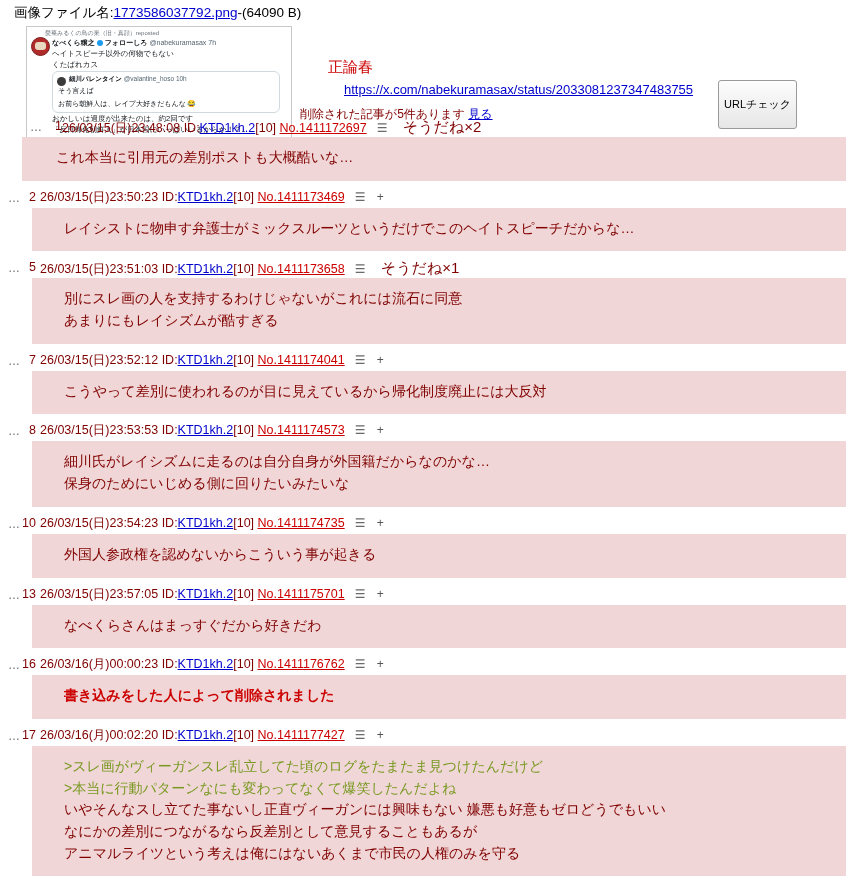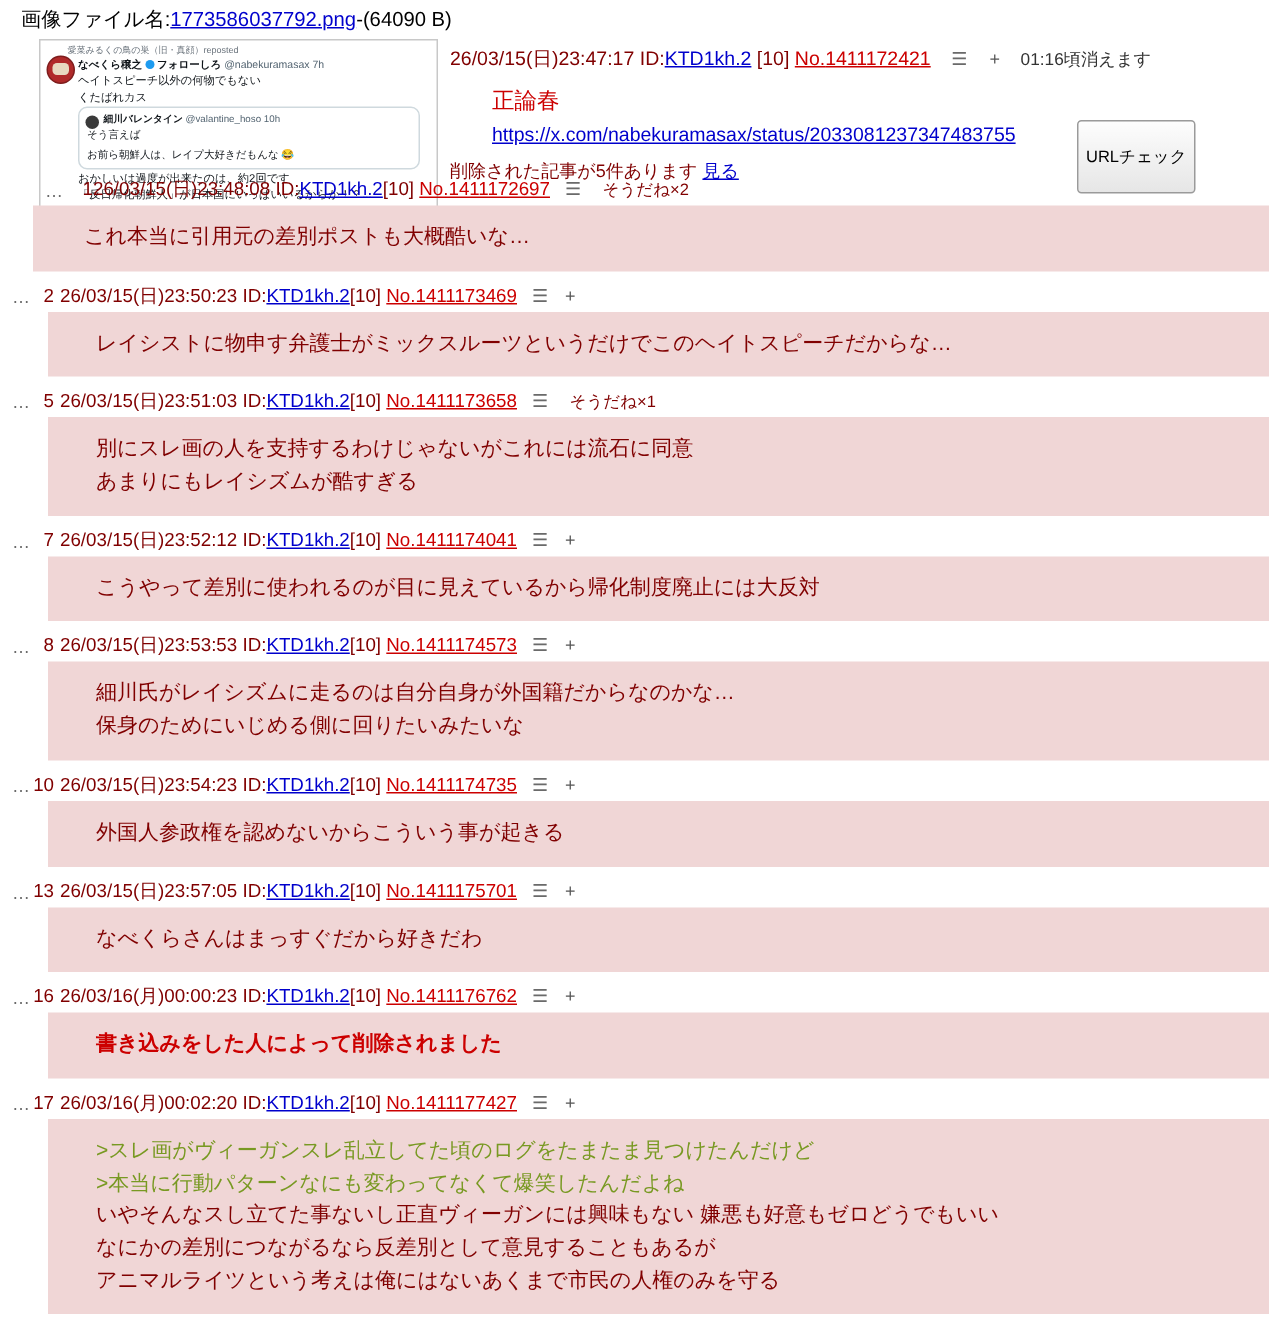--- a/index.html
+++ b/index.html
@@ -180,20 +180,21 @@
   }
   .op-url {
     position: absolute;
     left: 328px;
     top: 82px;
     font-size: 13px;
   }
   .op-url a {
     color: #0000cc;
     text-decoration: underline;
+    margin-left: 16px;
   }
   .urlcheck {
     position: absolute;
     left: 718px;
     top: 80px;
     font-size: 11px;
     color: #000000;
     background: linear-gradient(#fdfdfd, #e6e6e6);
     border: 1px solid #9a9a9a;
     border-radius: 3px;
@@ -222,21 +223,21 @@
     color: #555;
     font-size: 12px;
     cursor: pointer;
   }
   .vanish {
     color: #333333;
     font-size: 11.5px;
   }
   .sodane {
     color: #800000;
-    font-size: 11px;
+    font-size: 15px;
   }
 
   
   .replies {
     position: absolute;
     left: 0;
     top: 118px;
     width: 846px;
   }
   .reply {
@@ -329,29 +330,20 @@
     <div class="tw-actions">
       <span>💬 <span>11</span></span>
       <span>🔁 <span>72</span></span>
       <span class="like">♥ <span>350</span></span>
       <span>📊 <span>9.7K</span></span>
       <span>🔖</span>
       <span>↗</span>
     </div>
   </div>
 
-  <div class="op-meta">
-    <span class="date">26/03/15(日)23:47:17</span>
-    <span>ID:</span><a href="#">KTD1kh.2</a>
-    <span>[10]</span>
-    <span class="no"><span>No.</span><span>1411172421</span></span>
-    <span class="meta-gap"></span><span class="menu-ico">☰</span>
-    <span class="meta-gap"></span><span class="plus-ico">+</span>
-    <span class="meta-gap"></span><span class="vanish">01:16頃消えます</span>
-  </div>
 
   <div class="op-title">正論春</div>
 
   <div class="op-url">
     <a href="#">https://x.com/nabekuramasax/status/2033081237347483755</a>
   </div>
   <div class="urlcheck">URLチェック</div>
 
   <div class="deleted-note">
     <span>削除された記事が</span><span>5件あります</span>

